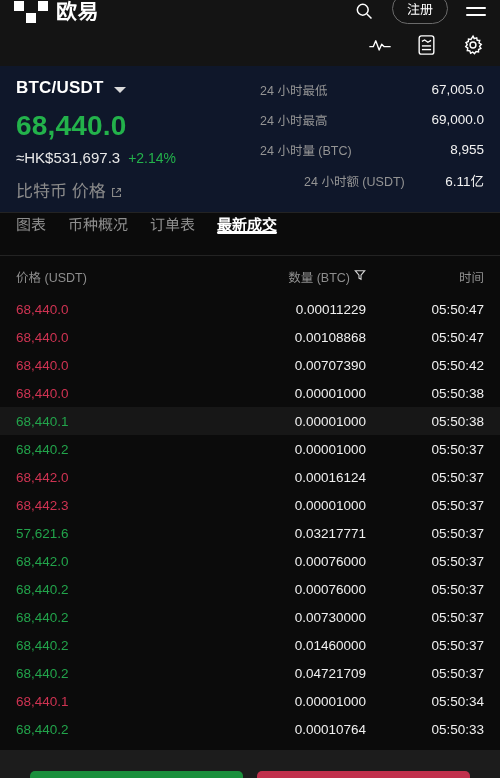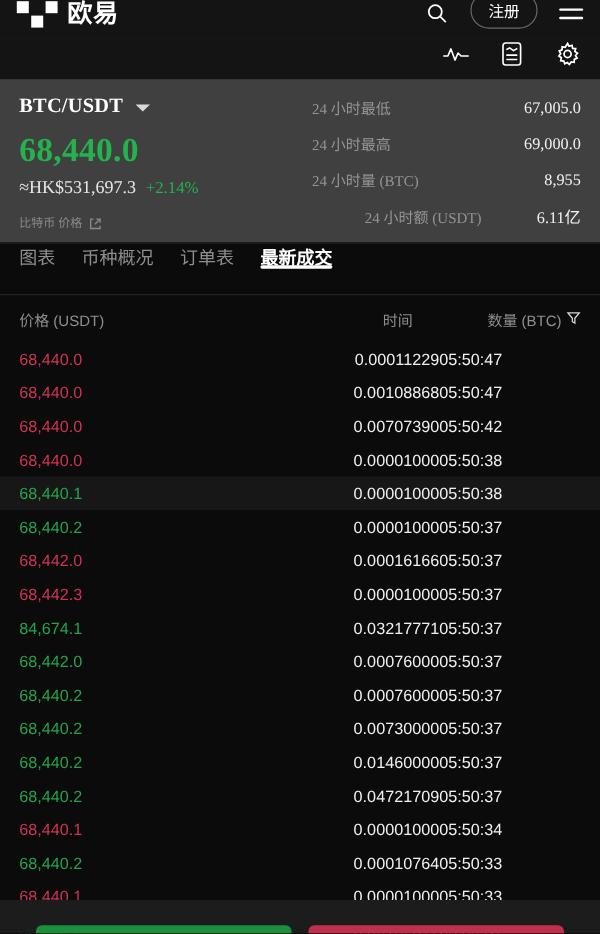--- a/index.html
+++ b/index.html
@@ -65,25 +65,24 @@
     background: #141414;
     display: flex; align-items: center; justify-content: flex-end;
     gap: 26px;
     padding: 0 16px 4px 0;
     flex: 0 0 auto;
   }
   .iconrow .ic svg { display:block; }
 
   
   .ticker {
-    background: #404040;
+    background: #0f172a;
     display: flex;
     padding: 12px 16px 10px 16px;
     flex: 0 0 auto;
-    font-family: Liberation Serif, serif;
   }
   .tk-left { width: 244px; }
   .pair-row { display: flex; align-items: center; gap: 10px; }
   .pair {
     color: #fff; font-size: 17px; font-weight: 700; letter-spacing: .2px;
   }
   .caret {
     width: 0; height: 0;
     border-left: 6px solid transparent;
     border-right: 6px solid transparent;
@@ -95,21 +94,21 @@
     letter-spacing: .2px; margin-top: 14px; line-height: 1;
   }
   .fiat-row {
     margin-top: 9px; display: flex; align-items: baseline; gap: 8px;
   }
   .fiat { color: #e8e8e8; font-size: 15px; }
   .chg { color: #23b24b; font-size: 14px; text-align: right; }
   .sub-row {
     margin-top: 11px; display: flex; align-items: center; gap: 5px;
   }
-  .sub-text { color: #8a8a8a; font-size: 10px; }
+  .sub-text { color: #8a8a8a; font-size: 17px; }
   .extlink { width: 11px; height: 11px; position: relative; display:inline-block; }
 
   .tk-right { flex: 1; padding-top: 2px; }
   .stat {
     display: flex; align-items: center; justify-content: space-between;
     margin-bottom: 11px;
   }
   .stat:last-child { margin-bottom: 0; margin-left: 44px; }
   .stat .k { color: #949494; font-size: 12.5px; }
   .stat .v { color: #f2f2f2; font-size: 13.5px; }
@@ -157,21 +156,21 @@
     display: flex; align-items: center;
     height: 28px;
     padding: 0 16px;
   }
   .row.flash { background: #171717; }
   .cell { font-size: 13.5px; }
   .cell.price { flex: 0 0 210px; font-weight: 400; }
   .cell.price.up { color: #22a44b; }
   .cell.price.down { color: #cf3352; }
   .cell.amt { flex: 1; text-align: right; color: #f0f0f0; }
-  .cell.time { flex: 0 0 118px; text-align: left; color: #f0f0f0; }
+  .cell.time { flex: 0 0 118px; text-align: right; color: #f0f0f0; }
 
   
   .bottombar {
     position: absolute; left: 0; right: 0; bottom: 0;
     height: 28px;
     background: #1c1c1c;
     display: flex; align-items: flex-end;
     gap: 14px;
     padding: 0 30px;
     flex: 0 0 auto;
@@ -283,29 +282,29 @@
 
   <div class="tabs">
     <div class="tab">图表</div>
     <div class="tab">币种概况</div>
     <div class="tab">订单表</div>
     <div class="tab active">最新成交</div>
   </div>
 
   <div class="thead">
     <div class="th c1">价格 (USDT)</div>
-    <div class="th c3">时间</div>
     <div class="th c2">
       <span>数量 (BTC)</span>
       <span>
         <svg width="12" height="12" viewBox="0 0 14 14" fill="none" stroke="#d5d5d5" stroke-width="1.3">
           <polygon points="1.5,2 12.5,2 8.2,7.2 8.2,12 5.8,10.6 5.8,7.2" fill="none"></polygon>
         </svg>
       </span>
     </div>
+    <div class="th c3">时间</div>
   </div>
 
   <div class="rows" id="rows">
       <div class="row">
         <div class="cell price down">68,440.0</div>
         <div class="cell amt">0.00011229</div>
         <div class="cell time">05:50:47</div>
       </div>
       <div class="row">
         <div class="cell price down">68,440.0</div>
@@ -327,30 +326,30 @@
         <div class="cell amt">0.00001000</div>
         <div class="cell time">05:50:38</div>
       </div>
       <div class="row">
         <div class="cell price up">68,440.2</div>
         <div class="cell amt">0.00001000</div>
         <div class="cell time">05:50:37</div>
       </div>
       <div class="row">
         <div class="cell price down">68,442.0</div>
-        <div class="cell amt">0.00016166</div>
+        <div class="cell amt">0.00016124</div>
         <div class="cell time">05:50:37</div>
       </div>
       <div class="row">
         <div class="cell price down">68,442.3</div>
         <div class="cell amt">0.00001000</div>
         <div class="cell time">05:50:37</div>
       </div>
       <div class="row">
-        <div class="cell price up">84,674.1</div>
+        <div class="cell price up">57,621.6</div>
         <div class="cell amt">0.03217771</div>
         <div class="cell time">05:50:37</div>
       </div>
       <div class="row">
         <div class="cell price up">68,442.0</div>
         <div class="cell amt">0.00076000</div>
         <div class="cell time">05:50:37</div>
       </div>
       <div class="row">
         <div class="cell price up">68,440.2</div>

